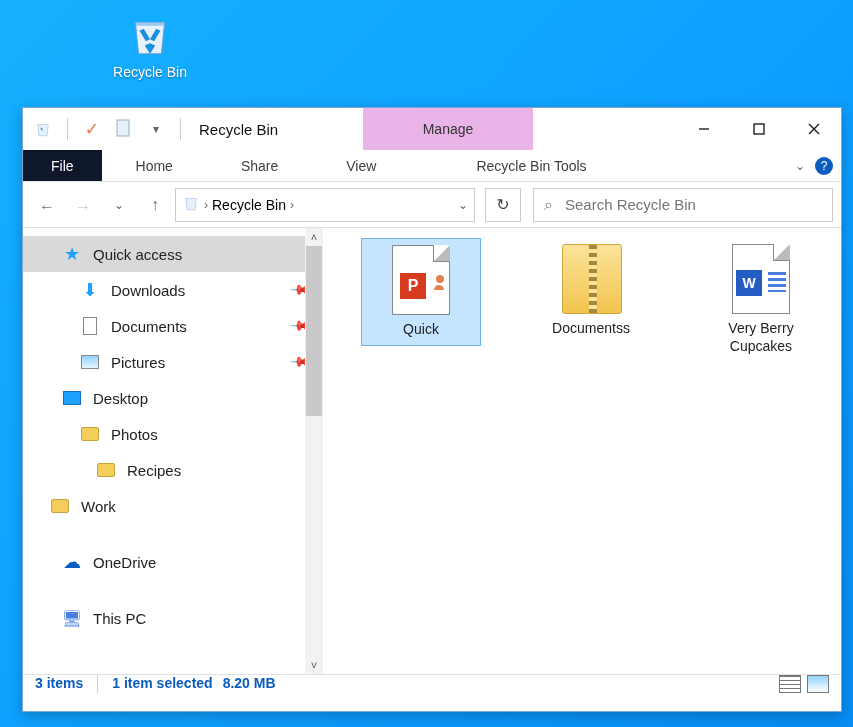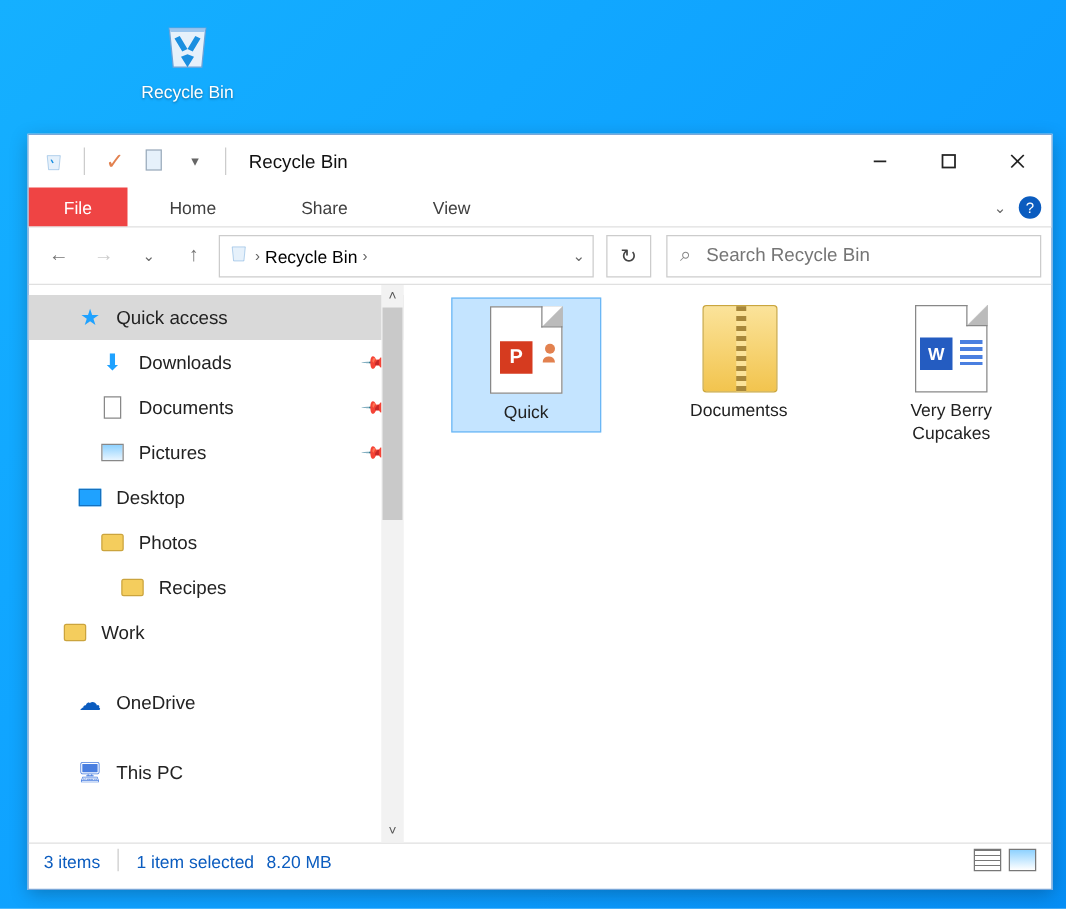--- a/index.html
+++ b/index.html
@@ -10,21 +10,21 @@
   .window { position:absolute; left:22px; top:107px; width:820px; height:605px; background:#fff; border:1px solid #7aa7d8; box-shadow:0 4px 14px rgba(0,0,0,.25);}
   .titlebar { height:42px; display:flex; align-items:center; background:#fff; position:relative;}
   .tb-left { height:100%; display:flex; align-items:center; gap:8px; padding-left:8px;}
   .tb-btn { width:24px; height:24px; display:flex; align-items:center; justify-content:center;}
   .tb-title { font-size:15px; color:#111; margin-left:6px;}
   .manage-group { position:absolute; left:340px; top:0; height:42px; width:170px; background:#e9b5e9; display:flex; align-items:center; justify-content:center; font-size:14px; color:#333;}
   .win-ctrl { position:absolute; right:0; top:0; height:42px; display:flex;}
   .win-ctrl div { width:55px; display:flex; align-items:center; justify-content:center; font-size:14px;}
   .ribbon-tabs { height:32px; display:flex; align-items:stretch; border-bottom:1px solid #e0e0e0; background:#fff; position:relative;}
   .tab { padding:0 34px; display:flex; align-items:center; font-size:14px; color:#404040;}
-  .tab.file { background:#ef4444; color:#fff; padding:0 28px;}
+  .tab.file { background:#0f172a; color:#fff; padding:0 28px;}
   .tab.ext { margin-left:32px; }
   .ribbon-right { position:absolute; right:8px; top:0; height:32px; display:flex; align-items:center; gap:10px;}
   .help-circle { width:18px; height:18px; border-radius:50%; background:#0b5cbf; color:#fff; font-size:12px; display:flex; align-items:center; justify-content:center;}
   .navbar { height:46px; display:flex; align-items:center; padding:0 8px; gap:4px; border-bottom:1px solid #e0e0e0;}
   .nav-btn { width:32px; height:32px; display:flex; align-items:center; justify-content:center; color:#777;}
   .address { flex:0 0 300px; height:34px; border:1px solid #ccc; display:flex; align-items:center; padding:0 6px; gap:4px; background:#fff;}
   .crumb { font-size:14px; display:flex; align-items:center; gap:6px;}
   .addr-drop { margin-left:auto; color:#666; }
   .refresh { width:36px; height:34px; border:1px solid #ccc; display:flex; align-items:center; justify-content:center; color:#444; margin-left:6px;}
   .search { flex:1; height:34px; border:1px solid #ccc; margin-left:8px; display:flex; align-items:center; padding:0 10px; color:#888; gap:10px;}
@@ -45,21 +45,21 @@
   .file-item .flabel { font-size:14px; color:#222; line-height:1.25;}
   .page { width:58px; height:70px; background:#fff; border:1px solid #888; position:absolute; left:4px; top:0;}
   .page::before { content:""; position:absolute; right:-1px; top:-1px; width:16px; height:16px; background:linear-gradient(135deg,#fff 48%,#bbb 52%); border-left:1px solid #888; border-bottom:1px solid #888;}
   .pp-badge { position:absolute; left:12px; top:28px; width:26px; height:26px; background:#d63b1f; color:#fff; font-weight:bold; font-size:16px; display:flex;align-items:center;justify-content:center;}
   .pp-dot { position:absolute; right:10px; top:30px; width:8px;height:8px;border-radius:50%;background:#e2814f;}
   .pp-dot2 { position:absolute; right:10px; top:40px; width:10px;height:10px;border-radius:50%;background:#e2814f; clip-path:polygon(0 0,100% 0,100% 50%,0 50%);}
   .zip { width:60px; height:70px; background:linear-gradient(#fbe39a,#f2c44e); border:1px solid #caa63d; border-radius:3px; position:absolute; left:4px;}
   .zip::before { content:""; position:absolute; left:26px; top:0; width:8px; height:100%; background:repeating-linear-gradient(#a7873a 0 4px,#fbe39a 4px 8px);}
   .word-badge { position:absolute; left:8px; top:26px; width:26px; height:26px; background:#245cc1; color:#fff; font-weight:bold; font-size:14px; display:flex;align-items:center;justify-content:center;}
   .word-lines { position:absolute; right:8px; top:28px; width:18px; height:20px; background:repeating-linear-gradient(#4a7fe0 0 3px, transparent 3px 6px);}
-  .statusbar { height:23px; border-top:1px solid #e0e0e0; display:flex; align-items:flex-end; padding:0 12px; font-size:14px; color:#0b5cbf;}
+  .statusbar { height:23px; border-top:1px solid #e0e0e0; display:flex; align-items:flex-start; padding:0 12px; font-size:14px; color:#0b5cbf;font-weight:bold;}
   .statusbar .sep { width:1px; height:18px; background:#ccc; margin:0 14px;}
   .view-btns { margin-left:auto; display:flex; gap:6px;}
   .view-btns div { width:22px; height:18px; border:1px solid #777;}
   .qat-sep { width:1px; height:22px; background:#ccc; margin:0 4px;}
   .chev { font-size:12px; color:#666;}
   .star { color:#1fa2ff; font-size:18px;}
   .dl-arrow { color:#1fa2ff; font-size:18px;}
   .folder-ic { width:18px;height:14px;background:#f4cd5d;border:1px solid #cba43d;border-radius:2px;}
   .pic-ic { width:18px;height:14px;background:linear-gradient(#8fd2ff,#e8f5ff);border:1px solid #888;}
   .desk-ic { width:18px;height:14px;background:#1fa2ff;border:1px solid #1571bf;}
@@ -97,20 +97,21 @@
         </div>
       <div class="tb-btn">
           <svg width="16" height="20">
             <rect x="1" y="1" width="12" height="16" fill="#e6f1fb" stroke="#9ab"></rect>
           </svg>
         </div>
       <div class="tb-btn chev">▾</div>
       <div class="qat-sep"></div>
       <div class="tb-title">Recycle Bin</div>
     </div>
+    <div class="manage-group">Manage</div>
     <div class="win-ctrl">
       <div>
           <svg width="14" height="14">
             <line x1="2" y1="7" x2="12" y2="7" stroke="#222" stroke-width="1.4"></line>
           </svg>
         </div>
       <div>
           <svg width="14" height="14">
             <rect x="2" y="2" width="10" height="10" fill="none" stroke="#222" stroke-width="1.4"></rect>
           </svg>
@@ -122,20 +123,21 @@
           </svg>
         </div>
     </div>
   </div>
 
   <div class="ribbon-tabs">
     <div class="tab file">File</div>
     <div class="tab">Home</div>
     <div class="tab">Share</div>
     <div class="tab">View</div>
+    <div class="tab ext">Recycle Bin Tools</div>
     <div class="ribbon-right">
       <span class="chev">⌄</span>
       <div class="help-circle">?</div>
     </div>
   </div>
 
   <div class="navbar">
     <div class="nav-btn">←</div>
     <div class="nav-btn" style="color:#ccc;">→</div>
     <div class="nav-btn chev">⌄</div>

